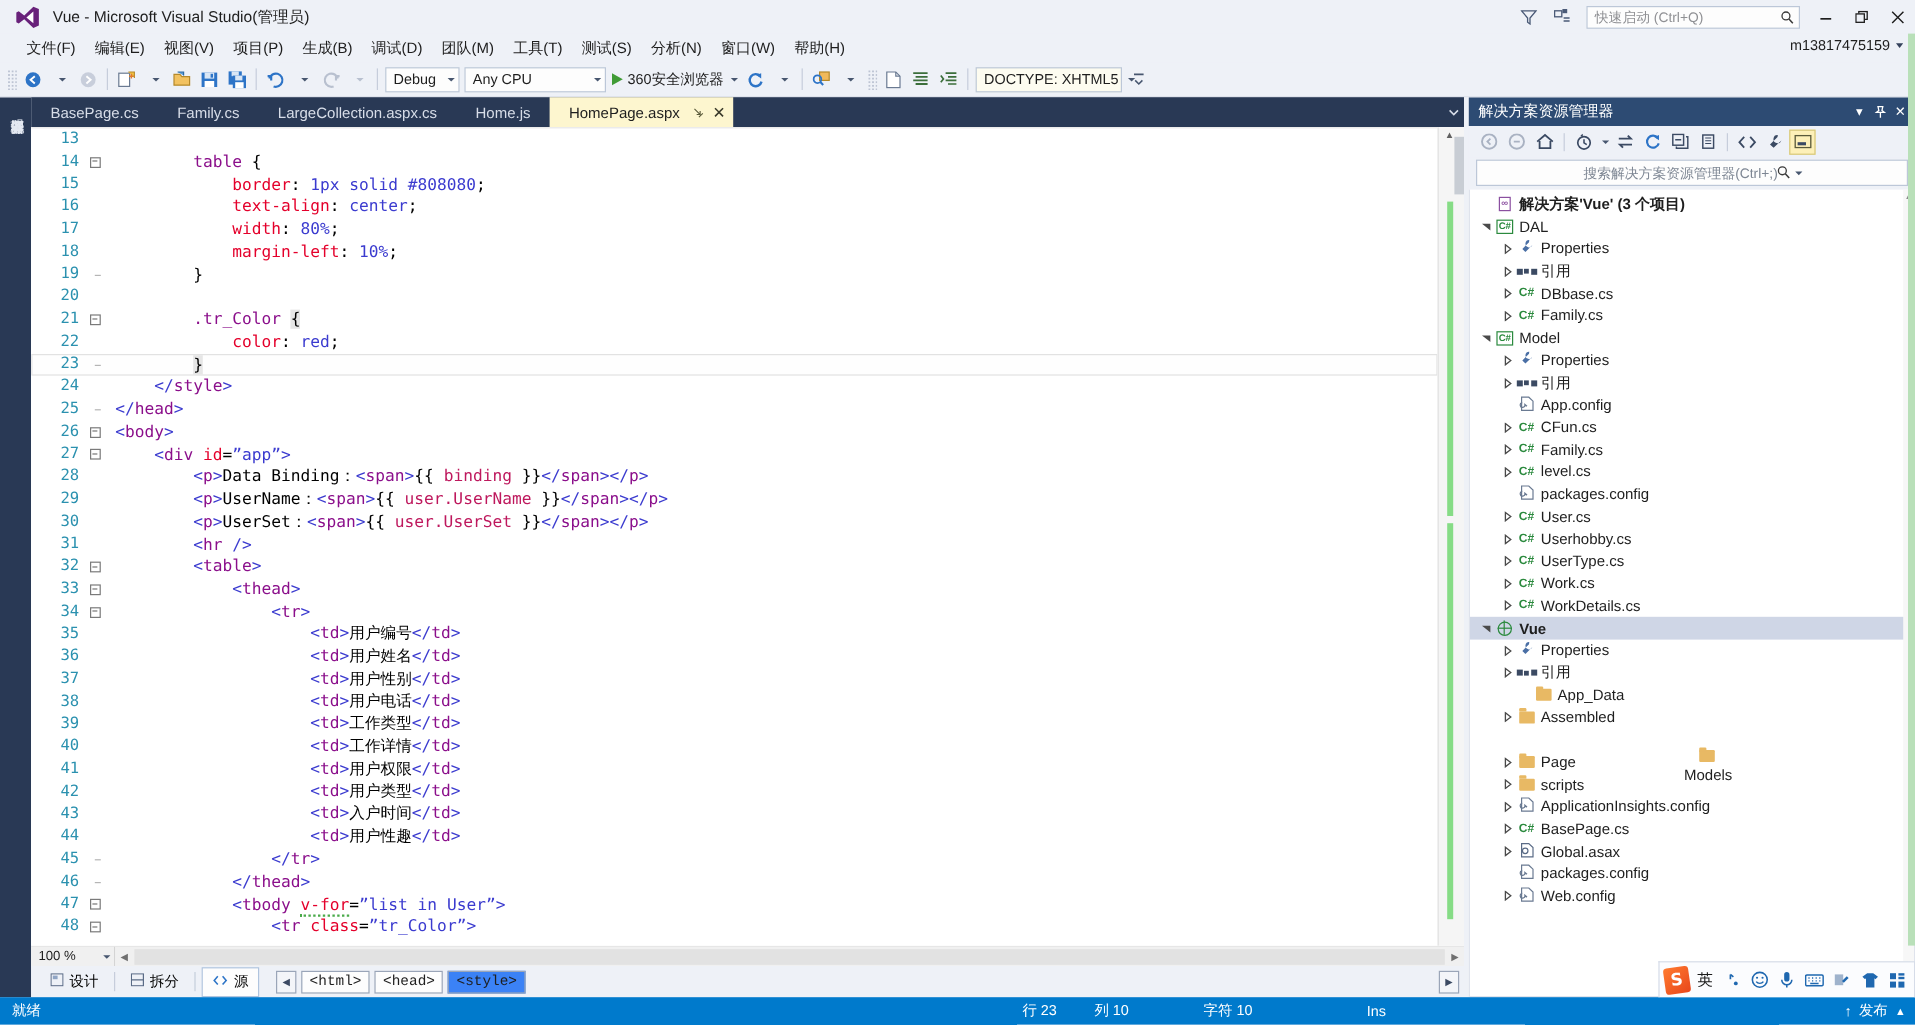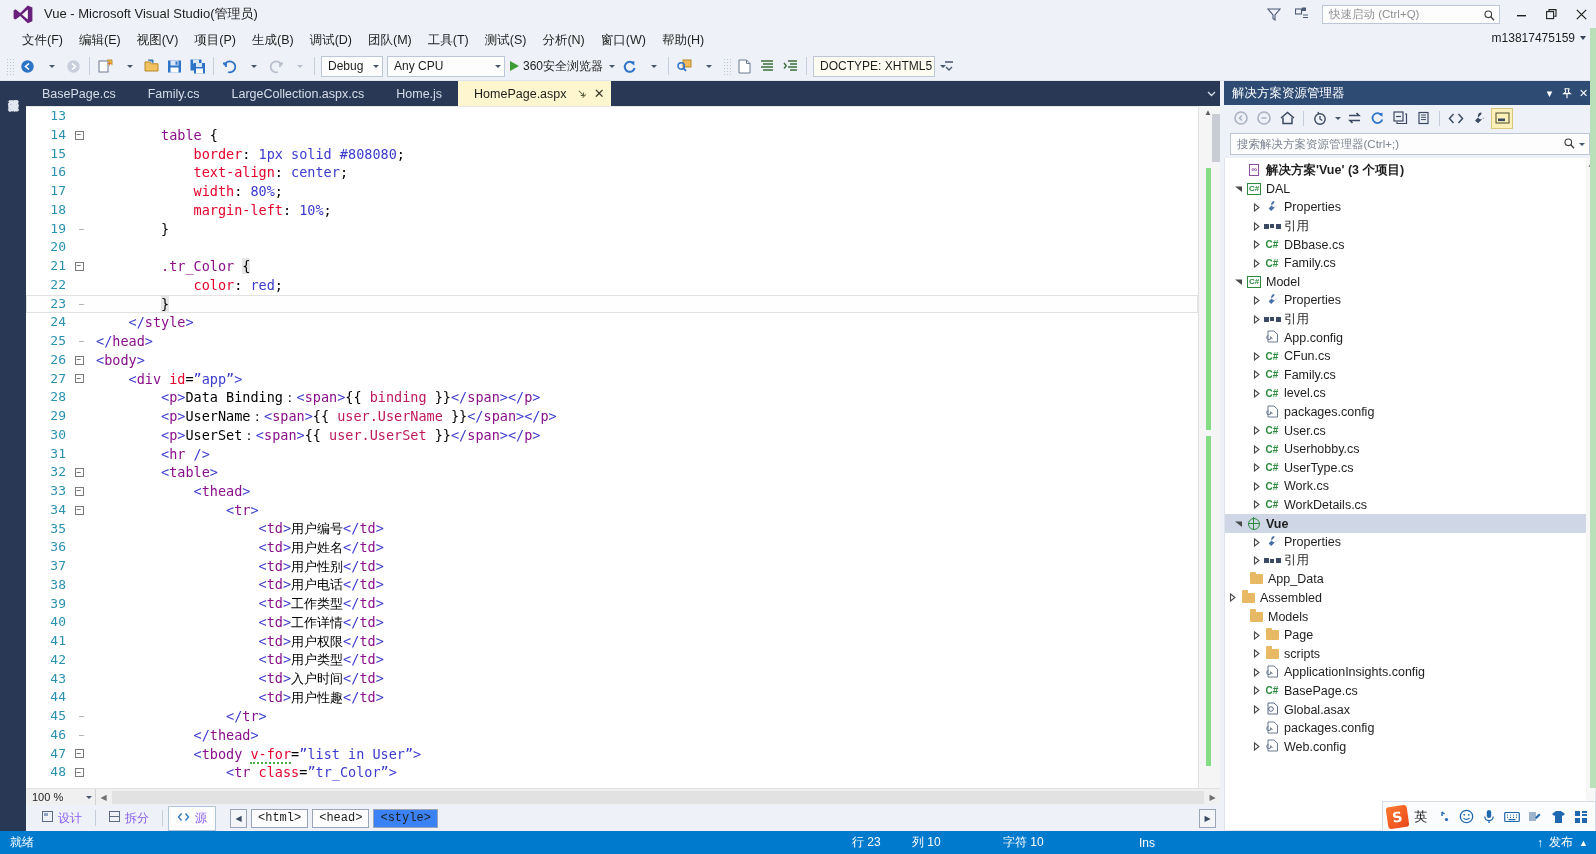--- a/index.html
+++ b/index.html
@@ -202,21 +202,21 @@
   .hs-arrow { width: 15px; text-align: center; font-size: 8px; color: #707070; }
   .hs-thumb { flex: 1 1 auto; height: 13px; background: #e2e2e2; margin: 0 1px; }
 
   
   .dsrow {
     height: 26px; flex: 0 0 26px; background: #eef1f7;
     display: flex; align-items: center; padding-left: 8px; gap: 2px;
   }
   .dsbtn {
     display: flex; align-items: center; gap: 5px;
-    font-size: 12px; color: #8b5cf6; padding: 3px 8px; white-space: nowrap;
+    font-size: 12px; color: #000000; padding: 3px 8px; white-space: nowrap;
   }
   .dsbtn.active { background: #fdfdfd; border: 1px solid #b0c4de; }
   .ds-sep { width: 1px; height: 16px; background: #c6cddb; margin: 0 3px; }
   .bc-left {
     width: 17px; height: 19px; border: 1px solid #9aa5b8; background: #f3f5f9;
     display: flex; align-items: center; justify-content: center;
     font-size: 8px; color: #3b4a63; margin-left: 12px;
   }
   .bcrumb {
     height: 19px; border: 1px solid #9aa5b8; background: #fdfdfd;
@@ -245,21 +245,21 @@
   }
   .se-tb {
     width: 22px; height: 21px; display: flex; align-items: center; justify-content: center;
     color: #3b4a63;
   }
   .se-tb.on { background: #fdf0b8; border: 1px solid #d6c77a; }
   .se-tb.dim { color: #a9b2c2; }
   .se-search {
     height: 22px; flex: 0 0 22px; background: #fdfdfd; border: 1px solid #bcc7d8;
     margin: 2px 6px 3px 6px;
-    display: flex; align-items: center; justify-content: space-between;
+    display: flex; align-items: center; justify-content: center;
     padding: 0 4px 0 6px;
   }
   .se-search .ph { font-size: 11.5px; color: #7d8693; white-space: nowrap; }
   .se-tree {
     flex: 1 1 auto; background: #ffffff; overflow: hidden;
     border: 1px solid #dfe3ec; border-top: none;
     position: relative;
     padding-top: 3px;
   }
   .tnode {
@@ -984,39 +984,39 @@
               </span>
               <span class="t-icon">
                 <span class="ic-ref">
                   <i class="b"></i>
                   <i></i>
                   <i class="b"></i>
                 </span>
               </span>
               <span class="t-label">引用</span>
             </div>
-            <div class="tnode" style="padding-left: 8px;">
+            <div class="tnode" style="padding-left: 38px;">
               <span class="t-arrow"></span>
               <span class="t-icon">
                 <span class="ic-folder"></span>
               </span>
               <span class="t-label">App_Data</span>
             </div>
-            <div class="tnode" style=" align-items: center;">
+            <div class="tnode" style="padding-left: 24px; align-items: center;">
               <span class="t-arrow">
                 <svg width="9" height="9" viewBox="0 0 9 9">
                   <path d="M2.5 1 L7 4.5 L2.5 8 Z" fill="none" stroke="#4a4a4a" stroke-width="1.1"></path>
                 </svg>
               </span>
               <span class="t-icon">
                 <span class="ic-folder"></span>
               </span>
               <span class="t-label">Assembled</span>
             </div>
-            <div class="tnode" style="padding-left: 8px;">
+            <div class="tnode" style="padding-left: 24px; flex-direction: column;">
               <span class="t-arrow"></span>
               <span class="t-icon">
                 <span class="ic-folder"></span>
               </span>
               <span class="t-label">Models</span>
             </div>
             <div class="tnode" style="padding-left: 24px;">
               <span class="t-arrow">
                 <svg width="9" height="9" viewBox="0 0 9 9">
                   <path d="M2.5 1 L7 4.5 L2.5 8 Z" fill="none" stroke="#4a4a4a" stroke-width="1.1"></path>

